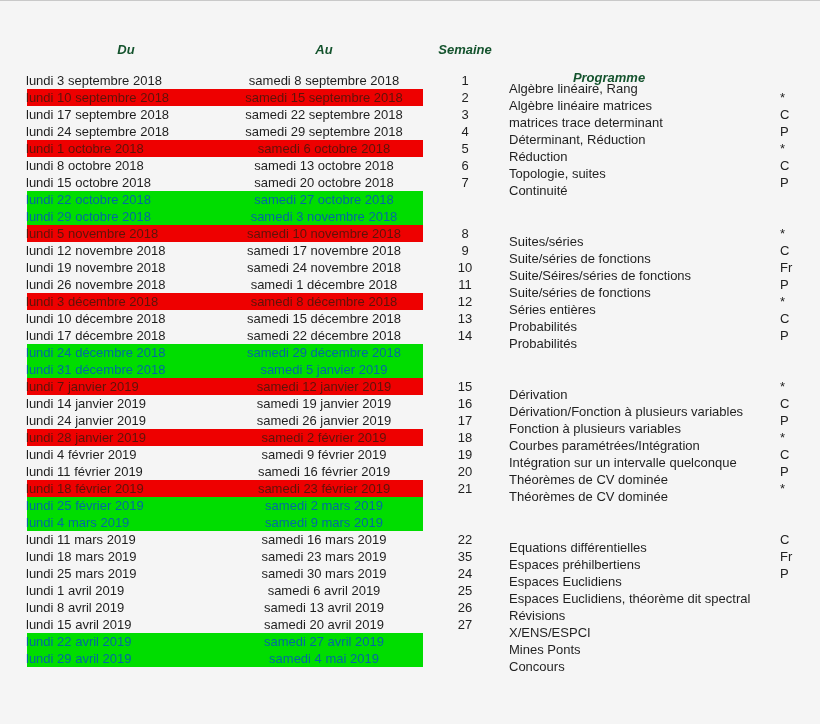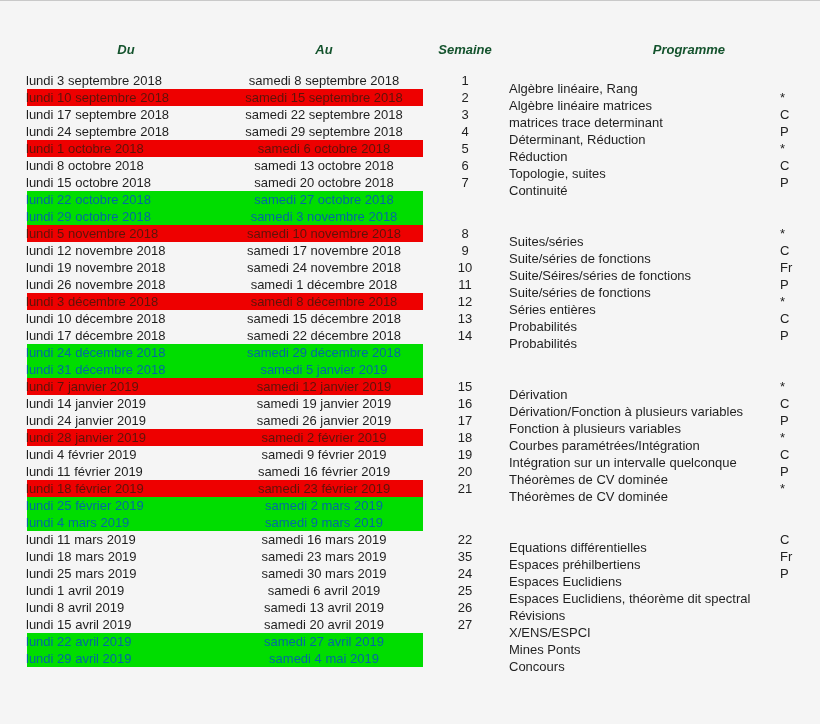--- a/index.html
+++ b/index.html
@@ -17,21 +17,21 @@
     position:relative;
     overflow:hidden;
     border-top:1px solid #c9c9c9;
   }
   .sheet{position:absolute;left:0;top:0;width:820px;height:724px;}
   
   .hdr{position:absolute;top:40px;height:17px;line-height:17px;font-weight:700;color:#14532d;font-style:italic;}
   .hdr-du{left:27px;width:198px;text-align:center;}
   .hdr-au{left:225px;width:198px;text-align:center;}
   .hdr-semaine{left:437px;width:56px;text-align:center;}
-  .hdr-programme{left:525px;width:200px;text-align:right;}
+  .hdr-programme{left:509px;width:200px;text-align:center;margin-top:28px;}
   
   .rows{position:absolute;left:0;top:71px;width:820px;}
   .row{position:relative;width:820px;height:17px;}
   .band{position:absolute;left:27px;top:0;width:396px;height:17px;background:transparent;}
   .cell{position:absolute;top:0;height:17px;line-height:17px;white-space:nowrap;}
   .cell-du{left:26px;width:198px;}
   .cell-au{left:225px;width:198px;text-align:center;}
   .cell-semaine{left:437px;width:56px;text-align:center;}
   .cell-programme{left:509px;width:270px;text-align:left;margin-top:8px;}
   .cell-note{left:780px;width:36px;text-align:left;color:#222;}

